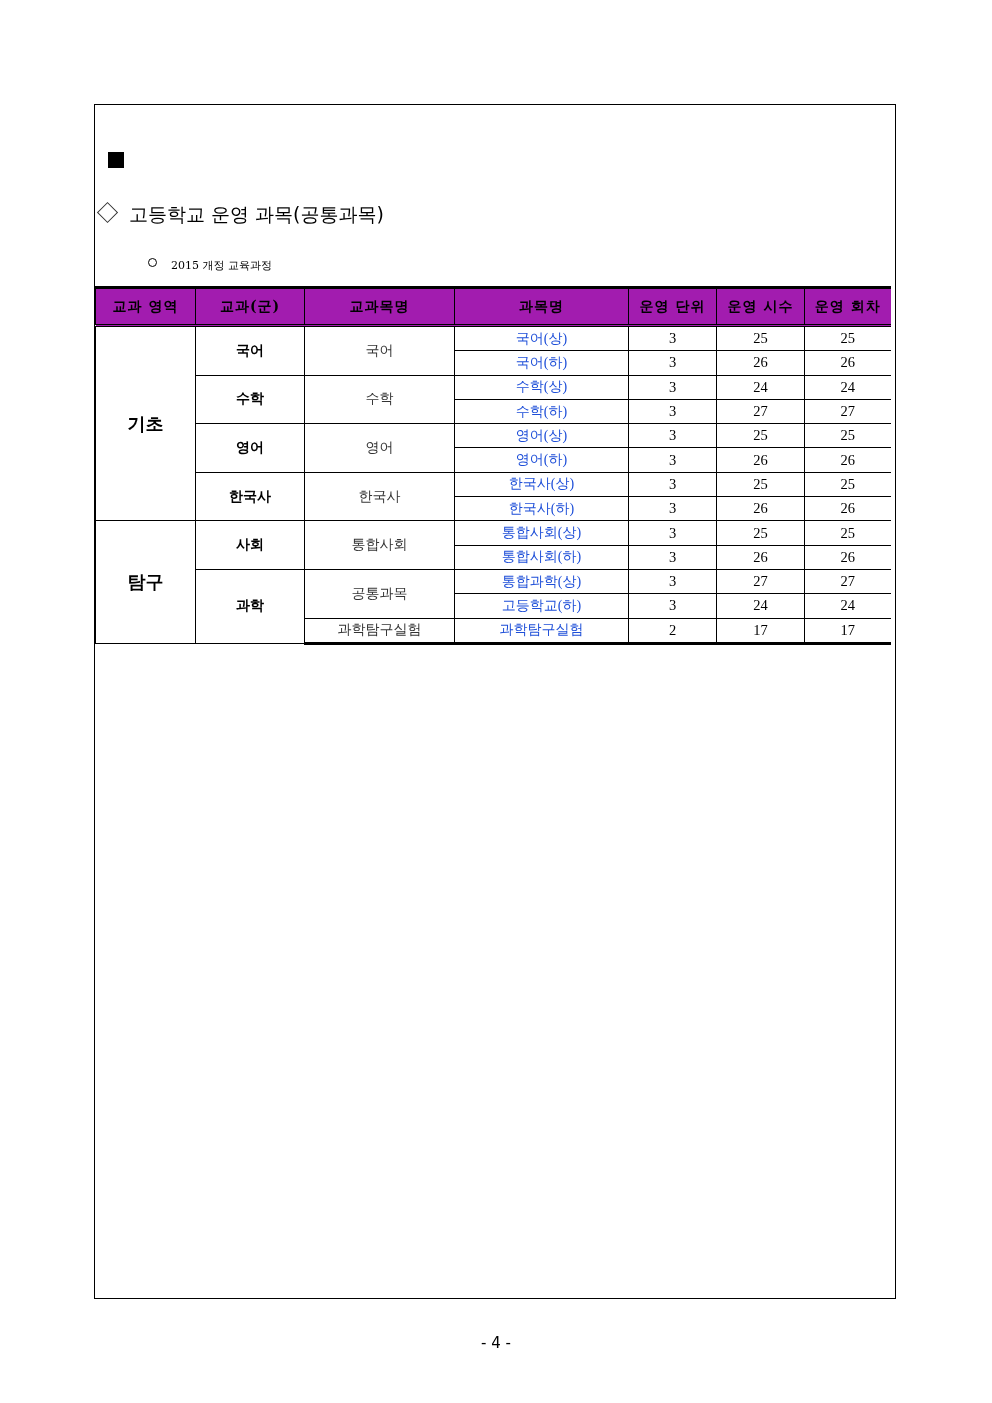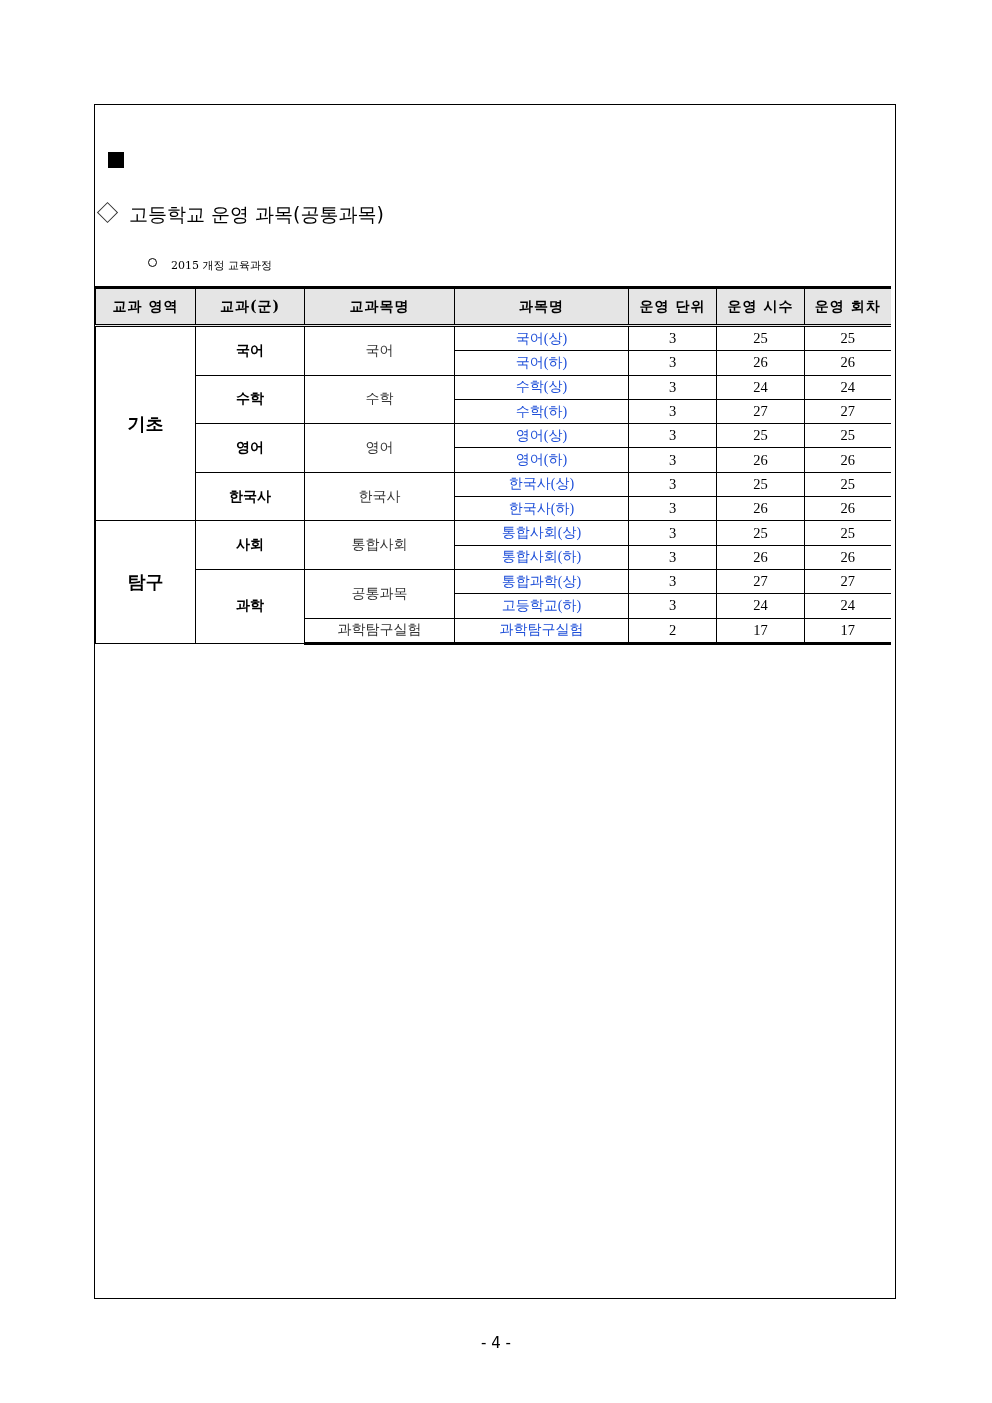--- a/index.html
+++ b/index.html
@@ -7,21 +7,21 @@
   .frame { position:absolute; left:94px; top:104px; width:802px; height:1195px; border:1px solid #000; box-sizing:border-box; }
   .h1 { position:absolute; left:108px; top:148px; font-family:"DejaVu Sans","Liberation Sans",sans-serif; font-weight:bold; font-size:24px; letter-spacing:1px; white-space:nowrap; }
   .h1 .sq { display:inline-block; width:16px; height:16px; background:#000; margin-right:14px; vertical-align:2px; }
   .h2 { position:absolute; left:96px; top:202px; font-family:"DejaVu Sans","Liberation Sans",sans-serif; font-size:19px; white-space:nowrap; }
   .h2 .dia { display:inline-block; width:13px; height:13px; border:1.5px solid #333; transform:rotate(45deg); margin:0 14px 0 4px; vertical-align:1px; }
   .h3 { position:absolute; left:148px; top:246px; font-family:"DejaVu Serif","Liberation Serif",serif; font-size:11px; white-space:nowrap;margin-top:12px; }
   .h3 .circ { display:inline-block; width:7px; height:7px; border:1px solid #000; border-radius:50%; margin-right:14px; vertical-align:2px; }
 
   table.main { position:absolute; left:95px; top:286px; width:795px; border-collapse:collapse; table-layout:fixed; font-size:14px; }
   table.main th, table.main td { border:1px solid #000; text-align:center; vertical-align:middle; padding:0; }
-  table.main thead th { background:#e5e5e5; height:35px; font-weight:bold; font-size:14px; border-top:3px solid #000; border-bottom:3px double #000; letter-spacing:1px; }
+  table.main thead th { background:#a21caf; height:35px; font-weight:bold; font-size:14px; border-top:3px solid #000; border-bottom:3px double #000; letter-spacing:1px; }
   table.main tbody td { height:23.3px; font-family:"Liberation Serif","DejaVu Serif",serif; }
   table.main td.area { font-weight:bold; font-family:"DejaVu Sans","Liberation Sans",sans-serif; font-size:18px; }
   table.main td.grp { font-weight:bold; font-family:"DejaVu Sans","Liberation Sans",sans-serif; font-size:14px; }
   table.main td.cname { color:#333; }
   table.main td.sub { color:#1d4ed8; }
   table.main td.num { font-size:14.5px; }
   table.main tbody tr.last td { border-bottom:3px solid #000; }
   table.main th:first-child, table.main td:first-child { border-left:1px solid #000; }
   table.main th:last-child, table.main td:last-child { border-right:none; }
 

